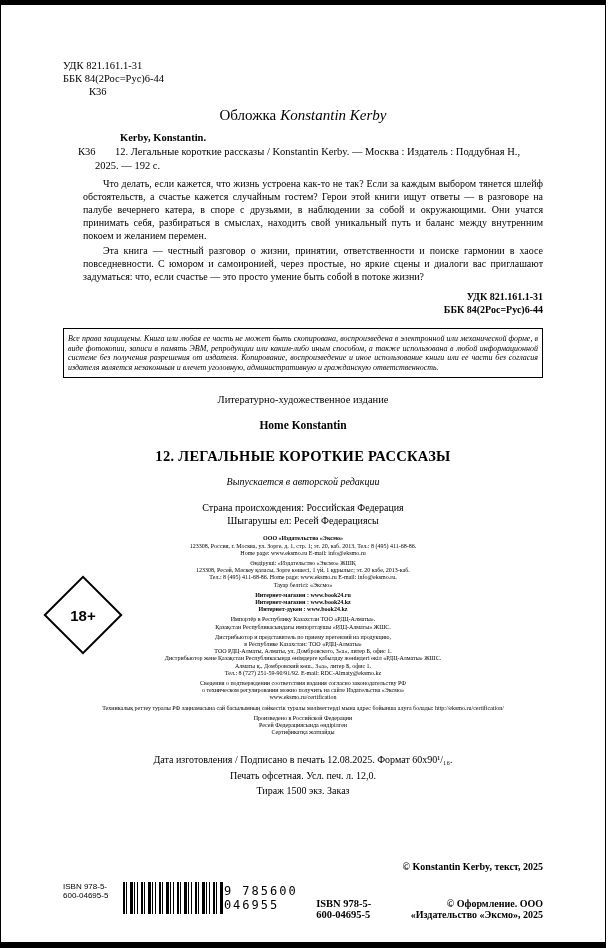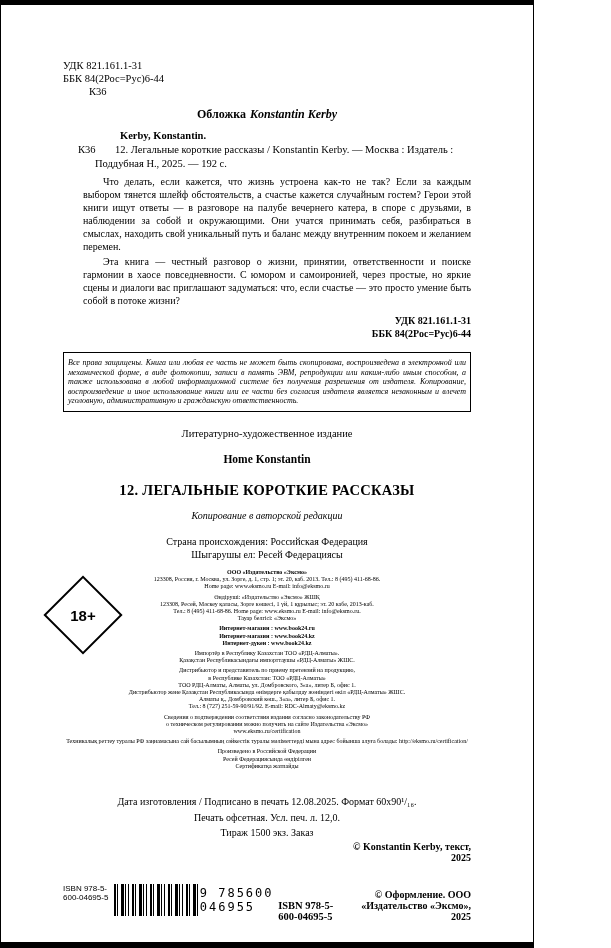--- a/index.html
+++ b/index.html
@@ -1,51 +1,51 @@
 <!DOCTYPE html>
 <html><head>
 <meta charset="utf-8">
 <style>
   html,body { margin:0; padding:0; background:#ffffff; }
   .page {
     position: relative;
-    width: 534px; height: 948px;
+    width: 606px; height: 948px;
     box-sizing: border-box;
     border-top: 5px solid #000;
     border-bottom: 6px solid #000;
     border-left: 1.5px solid #000;
     border-right: 1.5px solid #000;
     padding: 54px 62px 22px 62px;
     font-family: "Liberation Serif", "DejaVu Serif", serif;
     color: #000;
     display: flex;
     flex-direction: column;
     overflow: hidden;
   }
   .codes-top { font-size: 10.5px; line-height: 13px; }
   .codes-top .indent { margin-left: 26px; }
-  .cover-credit { margin-top: 9px; text-align: center; font-size: 12px; font-weight: bold; }
+  .cover-credit { margin-top: 9px; text-align: center; font-size: 15px; }
   .cover-credit .name { font-style: italic; margin-left: 4px; }
   .catalog-author { margin: 8px 0 0 57px; font-weight: bold; font-size: 10.5px; }
   .catalog-entry { position: relative; margin-top: 2px; font-size: 10.5px; line-height: 14px; }
   .catalog-entry .code { position: absolute; left: 15px; top: 0; }
   .catalog-entry .entry-text { margin: 0 0 0 32px; text-indent: 20px; }
   .annotation { margin: 4px 0 0 20px; }
   .annotation p { margin: 0 0 2px 0; font-size: 10px; line-height: 13px; text-align: justify; text-indent: 20px; }
   .codes-right { margin-top: 5px; text-align: right; font-weight: bold; font-size: 10px; line-height: 13px; }
   .rights-box { margin-top: 12px; border: 1px solid #000; padding: 5px 4px; font-size: 8px; font-style: italic; line-height: 9.6px; text-align: justify; }
   .edition-type { margin-top: 16px; text-align: center; font-size: 10.5px; }
   .edition-author { margin-top: 14px; text-align: center; font-weight: bold; font-size: 11.5px; }
   .edition-title { margin-top: 17px; text-align: center; font-weight: bold; font-size: 14.5px; letter-spacing: 0.3px; }
   .edition-note { margin-top: 11px; text-align: center; font-style: italic; font-size: 10px; }
   .country { margin-top: 14px; text-align: center; font-size: 10px; line-height: 13px; }
   .imprint { margin-top: 8px; text-align: center; font-size: 6px; line-height: 7.2px; }
   .imprint .b { font-weight: bold; }
   .imprint .gap { margin-top: 3px; }
-  .print-info { margin-top: 24px; text-align: center; font-size: 10px; line-height: 15.5px; }
+  .print-info { margin-top: 16px; text-align: center; font-size: 10px; line-height: 15.5px; }
   .bottom { margin-top: auto; display: flex; justify-content: space-between; align-items: flex-end; }
   .barcode-col { display: flex; flex-direction: row; align-items: flex-start; }
   .isbn-small { font-size: 8px; font-family: "Liberation Sans", sans-serif; margin-bottom: 3px; }
   .bars {
     width: 152px; height: 32px;
     background: repeating-linear-gradient(90deg,
       #000 0 2px, #fff 2px 3px, #000 3px 4px, #fff 4px 7px,
       #000 7px 10px, #fff 10px 11px, #000 11px 12px, #fff 12px 14px,
       #000 14px 15px, #fff 15px 18px);
   }
@@ -98,21 +98,21 @@
   <div class="codes-right">
     <div>УДК 821.161.1-31</div>
     <div>ББК 84(2Рос=Рус)6-44</div>
   </div>
 
   <div class="rights-box">Все права защищены. Книга или любая ее часть не может быть скопирована, воспроизведена в электронной или механической форме, в виде фотокопии, записи в память ЭВМ, репродукции или каким-либо иным способом, а также использована в любой информационной системе без получения разрешения от издателя. Копирование, воспроизведение и иное использование книги или ее части без согласия издателя является незаконным и влечет уголовную, административную и гражданскую ответственность.</div>
 
   <div class="edition-type">Литературно-художественное издание</div>
   <div class="edition-author">Home Konstantin</div>
   <div class="edition-title">12. ЛЕГАЛЬНЫЕ КОРОТКИЕ РАССКАЗЫ</div>
-  <div class="edition-note">Копирование в авторской редакции</div>
+  <div class="edition-note">Выпускается в авторской редакции</div>
 
   <div class="country">
     <div>Страна происхождения: Российская Федерация</div>
     <div>Шыгарушы ел: Ресей Федерациясы</div>
   </div>
 
   <div class="imprint">
     <div class="b">ООО «Издательство «Эксмо»</div>
     <div>123308, Россия, г. Москва, ул. Зорге, д. 1, стр. 1; эт. 20, каб. 2013. Тел.: 8 (495) 411-68-86.</div>
     <div>Home page: www.eksmo.ru   E-mail: info@eksmo.ru</div>

